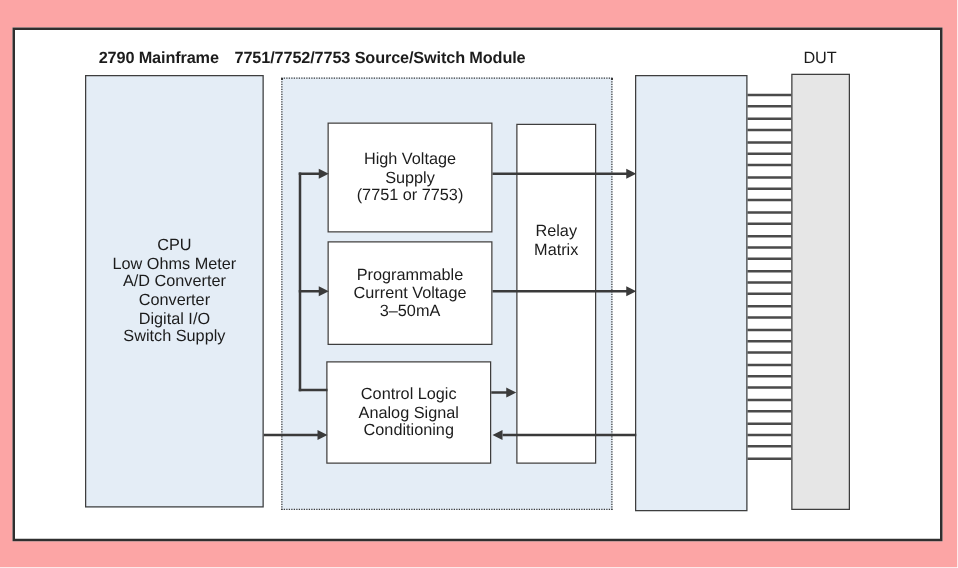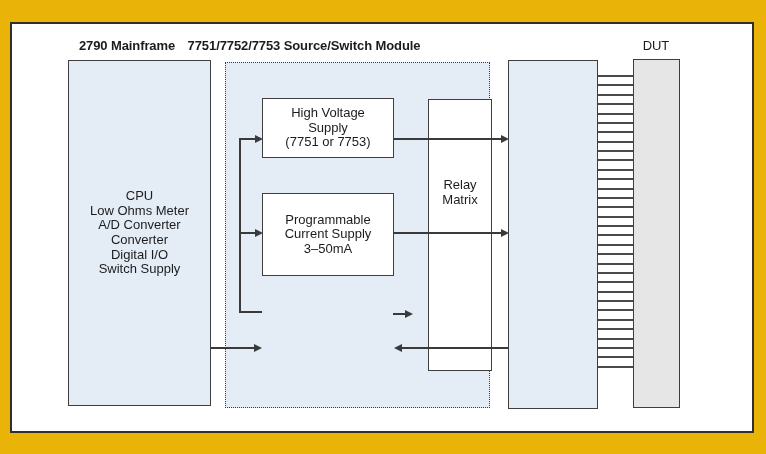--- a/index.html
+++ b/index.html
@@ -4,21 +4,21 @@
 <style>
   html,body{margin:0;padding:0;background:#ffffff;}
   body{
     font-family:"Liberation Sans","DejaVu Sans",sans-serif;
     color:#1c1c1c;
     -webkit-font-smoothing:antialiased;
   }
   .stage{
     position:relative;
     width:766px;height:454px;
-    background:#eab308;
+    background:#fca5a5;
     overflow:hidden;
   }
   .frame{
     position:absolute;
     left:10px;top:22px;width:744px;height:411px;
     border:2.5px solid #2f2f2f;
     background:#ffffff;
     box-sizing:border-box;
   }
   .hdr{
@@ -44,21 +44,21 @@
     border:1.6px solid #3e3e3e;
     display:flex;
     flex-direction:column;
     align-items:center;
     justify-content:center;
     text-align:center;
     font-size:13px;
     line-height:14.5px;
     z-index:3;
   }
-  .inner-box.top-align{justify-content:flex-start;margin-left:15px;}
+  .inner-box.top-align{justify-content:flex-start;}
   .mainframe-box{
     position:absolute;
     left:68px;top:60px;width:143px;height:346px;
     box-sizing:border-box;
     background:#e4edf6;
     border:1.6px solid #3e3e3e;
     display:flex;flex-direction:column;
     align-items:center;justify-content:center;
     text-align:left;
     font-size:13px;line-height:14.6px;
@@ -115,32 +115,37 @@
     <span>CPU</span>
     <span>Low Ohms Meter</span>
     <span>A/D Converter</span>
     <span>Converter</span>
     <span>Digital I/O</span>
     <span>Switch Supply</span>
   </div>
 
   <div class="panel dashed" style="left:225px;top:62px;width:265px;height:346px;"></div>
 
-  <div class="inner-box" style="left:262px;top:98px;width:132px;height:60px;">
+  <div class="inner-box" style="left:262px;top:98px;width:132px;height:88px;">
     <span>High Voltage</span>
     <span>Supply</span>
     <span>(7751 or 7753)</span>
   </div>
 
   <div class="inner-box" style="left:262px;top:193px;width:132px;height:83px;align-items:center;">
     <span>Programmable</span>
-    <span>Current Supply</span>
+    <span>Current Voltage</span>
     <span>3–50mA</span>
   </div>
 
+  <div class="inner-box" style="left:261px;top:289px;width:132px;height:82px;">
+    <span>Control Logic</span>
+    <span>Analog Signal</span>
+    <span>Conditioning</span>
+  </div>
 
   <div class="inner-box top-align" style="left:413px;top:99px;width:64px;height:272px;padding-top:78px;">
     <span>Relay</span>
     <span>Matrix</span>
   </div>
 
   <div class="mux-box"></div>
   <div class="dut-box"></div>
   <div class="wires">
       <div class="wire"></div>

